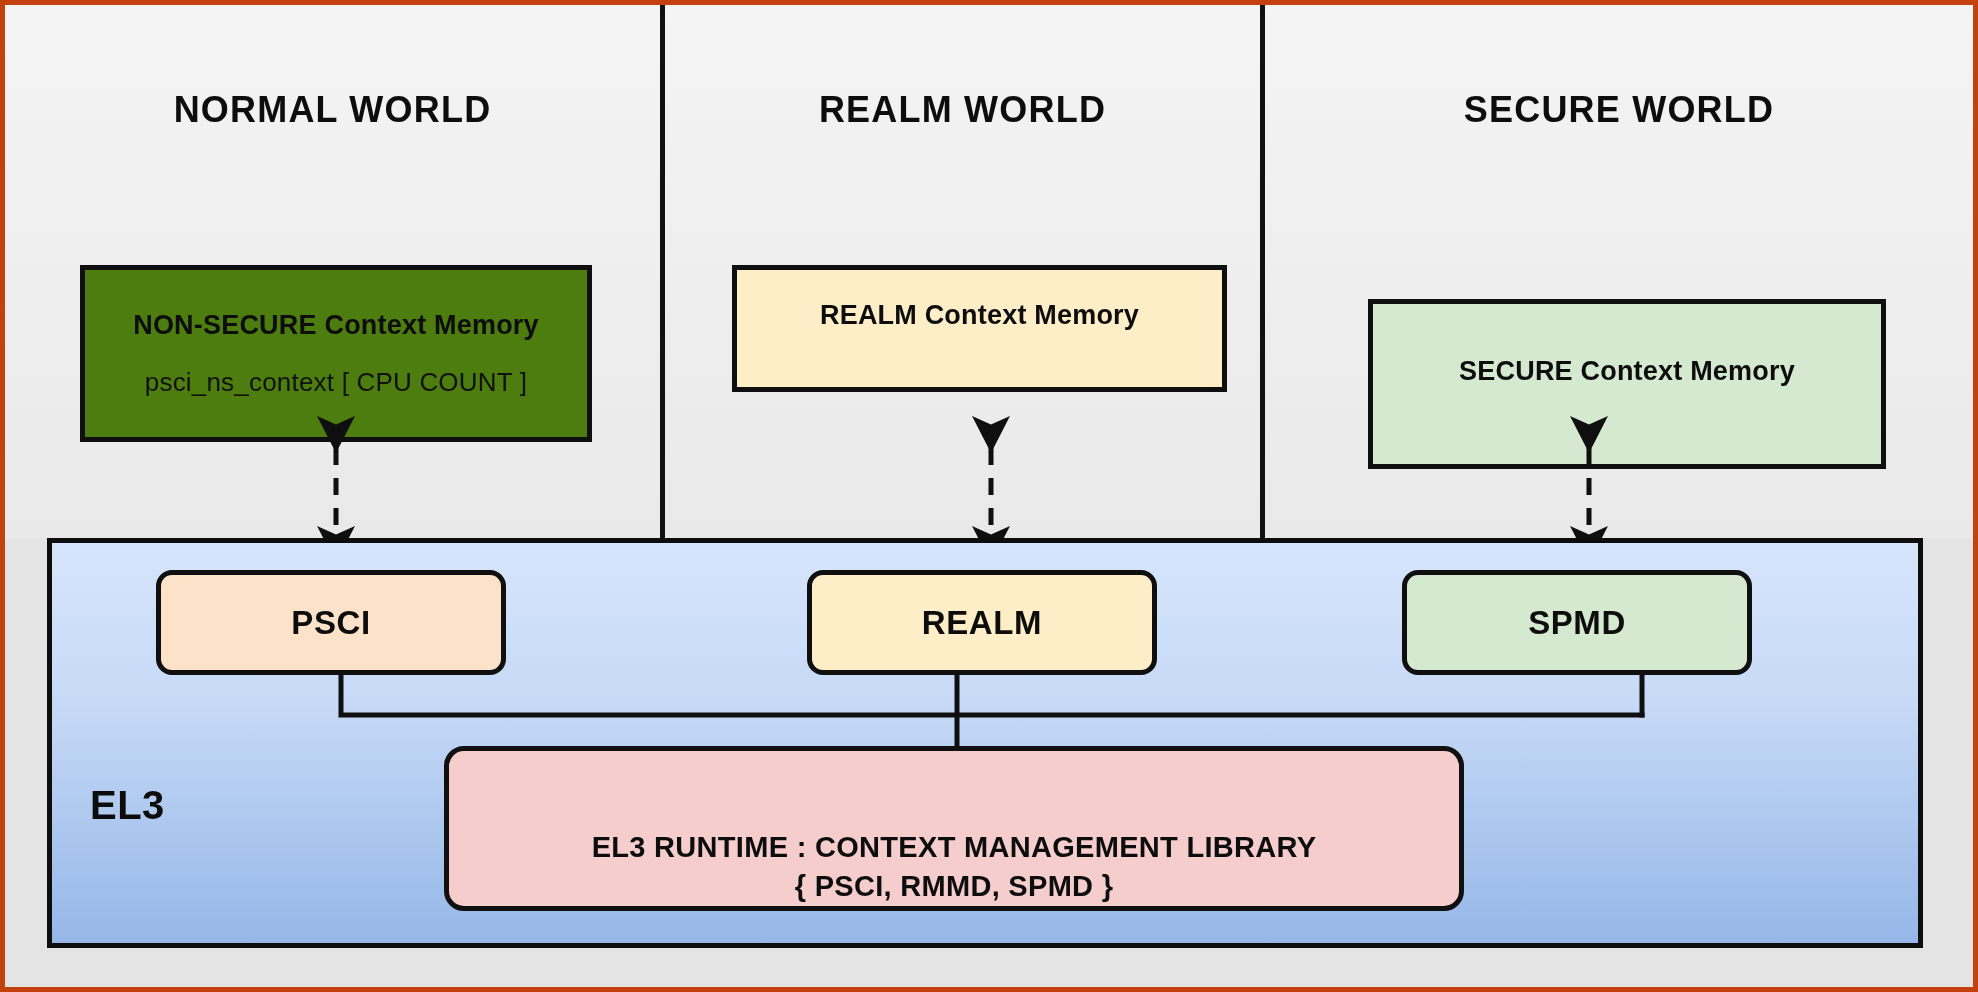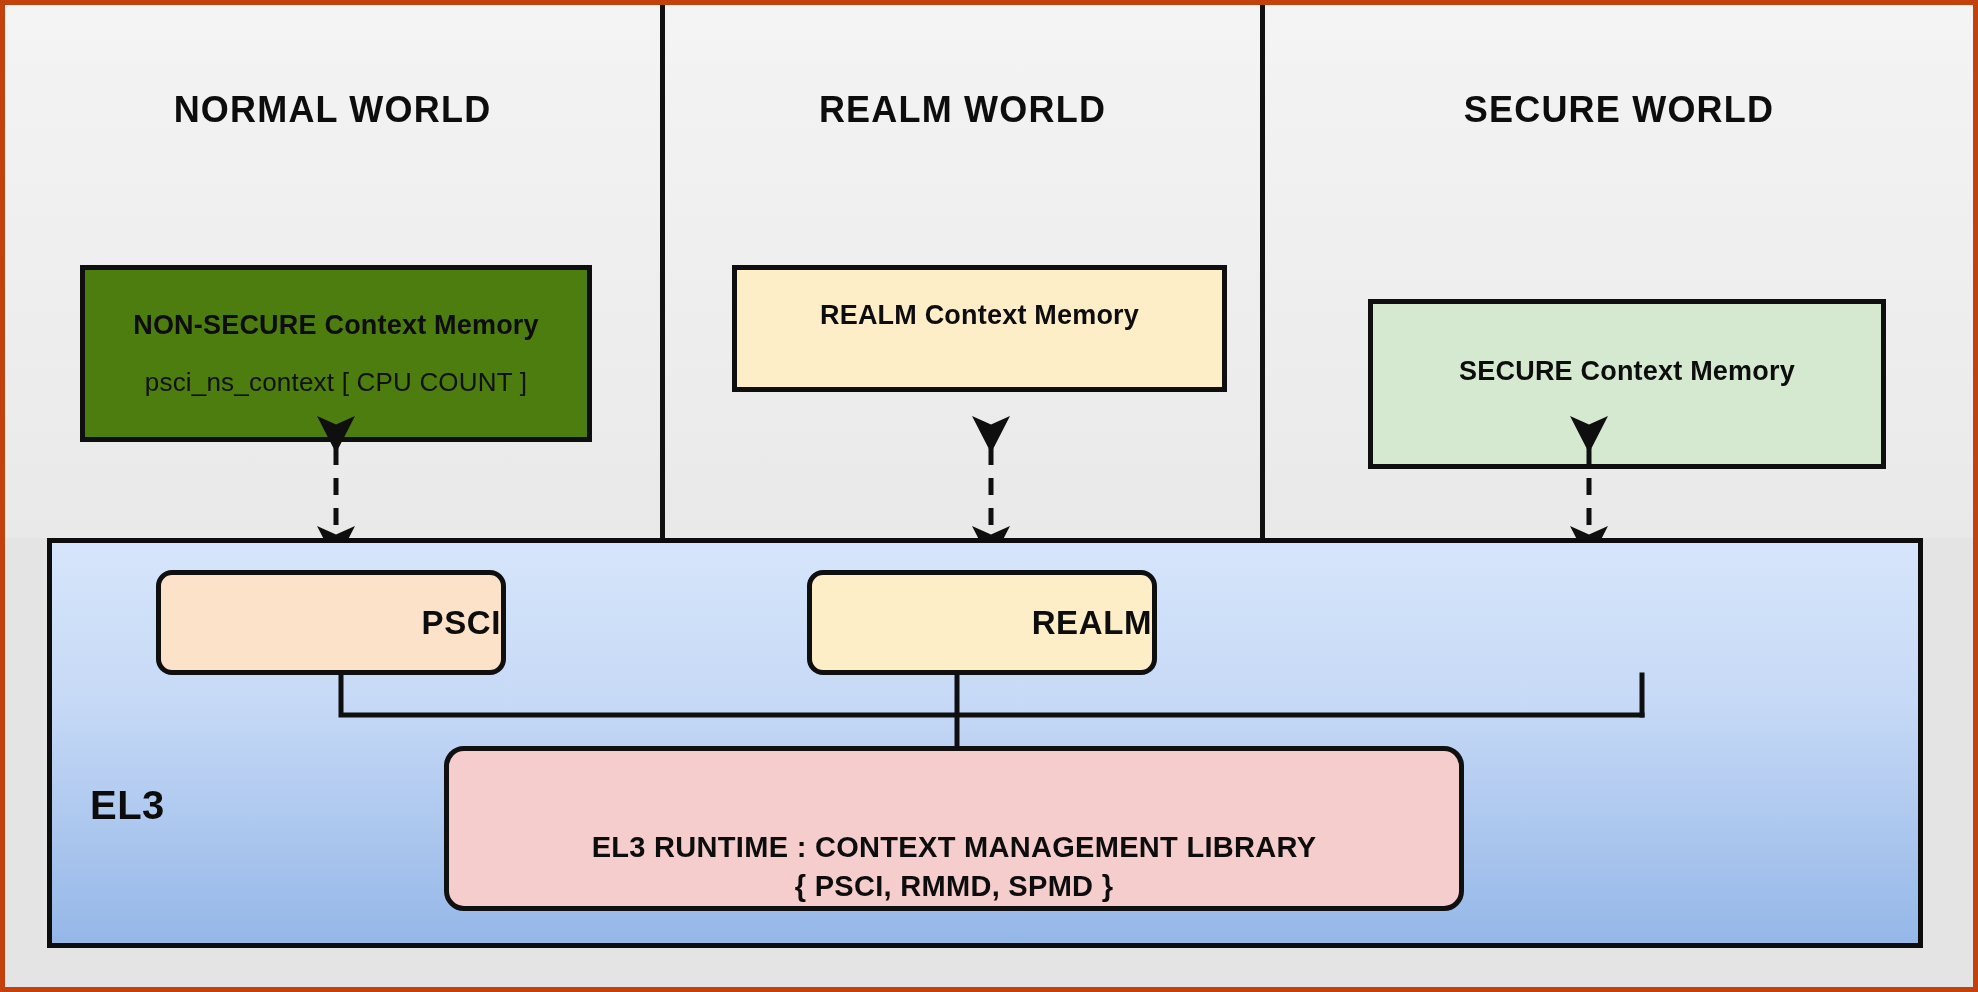--- a/index.html
+++ b/index.html
@@ -98,21 +98,21 @@
   }
 
   
   .disp {
     position: absolute;
     box-sizing: border-box;
     border: 5px solid #0f0f0f;
     border-radius: 16px;
     display: flex;
     align-items: center;
-    justify-content: flex-end;
+    justify-content: center;
     font-size: 33px;
     font-weight: bold;
     color: #0d0d0d;
     letter-spacing: .6px;
     top: 27px;
     height: 105px;
   }
   #disp-psci { left: 104px;  width: 350px; background: #fce2c8; }
   #disp-rmmd { left: 755px;  width: 350px; background: #fdeec8; }
   #disp-spmd { left: 1350px; width: 350px; background: #d5e8d0; }
@@ -207,20 +207,23 @@
         <path d="M 905 132 L 905 203"></path>
       </g>
     </svg>
 
     <div class="disp" id="disp-psci">
       <span>PSCI</span>
     </div>
     <div class="disp" id="disp-rmmd">
       <span>REALM</span>
     </div>
+    <div class="disp" id="disp-spmd">
+      <span>SPMD</span>
+    </div>
 
     <div id="runtime-box">
       <div class="rt-line">EL3 RUNTIME : CONTEXT MANAGEMENT LIBRARY</div>
       <div class="rt-line">{ PSCI, RMMD, SPMD }</div>
     </div>
   </div>
 
 </div>
 
 </body></html>

